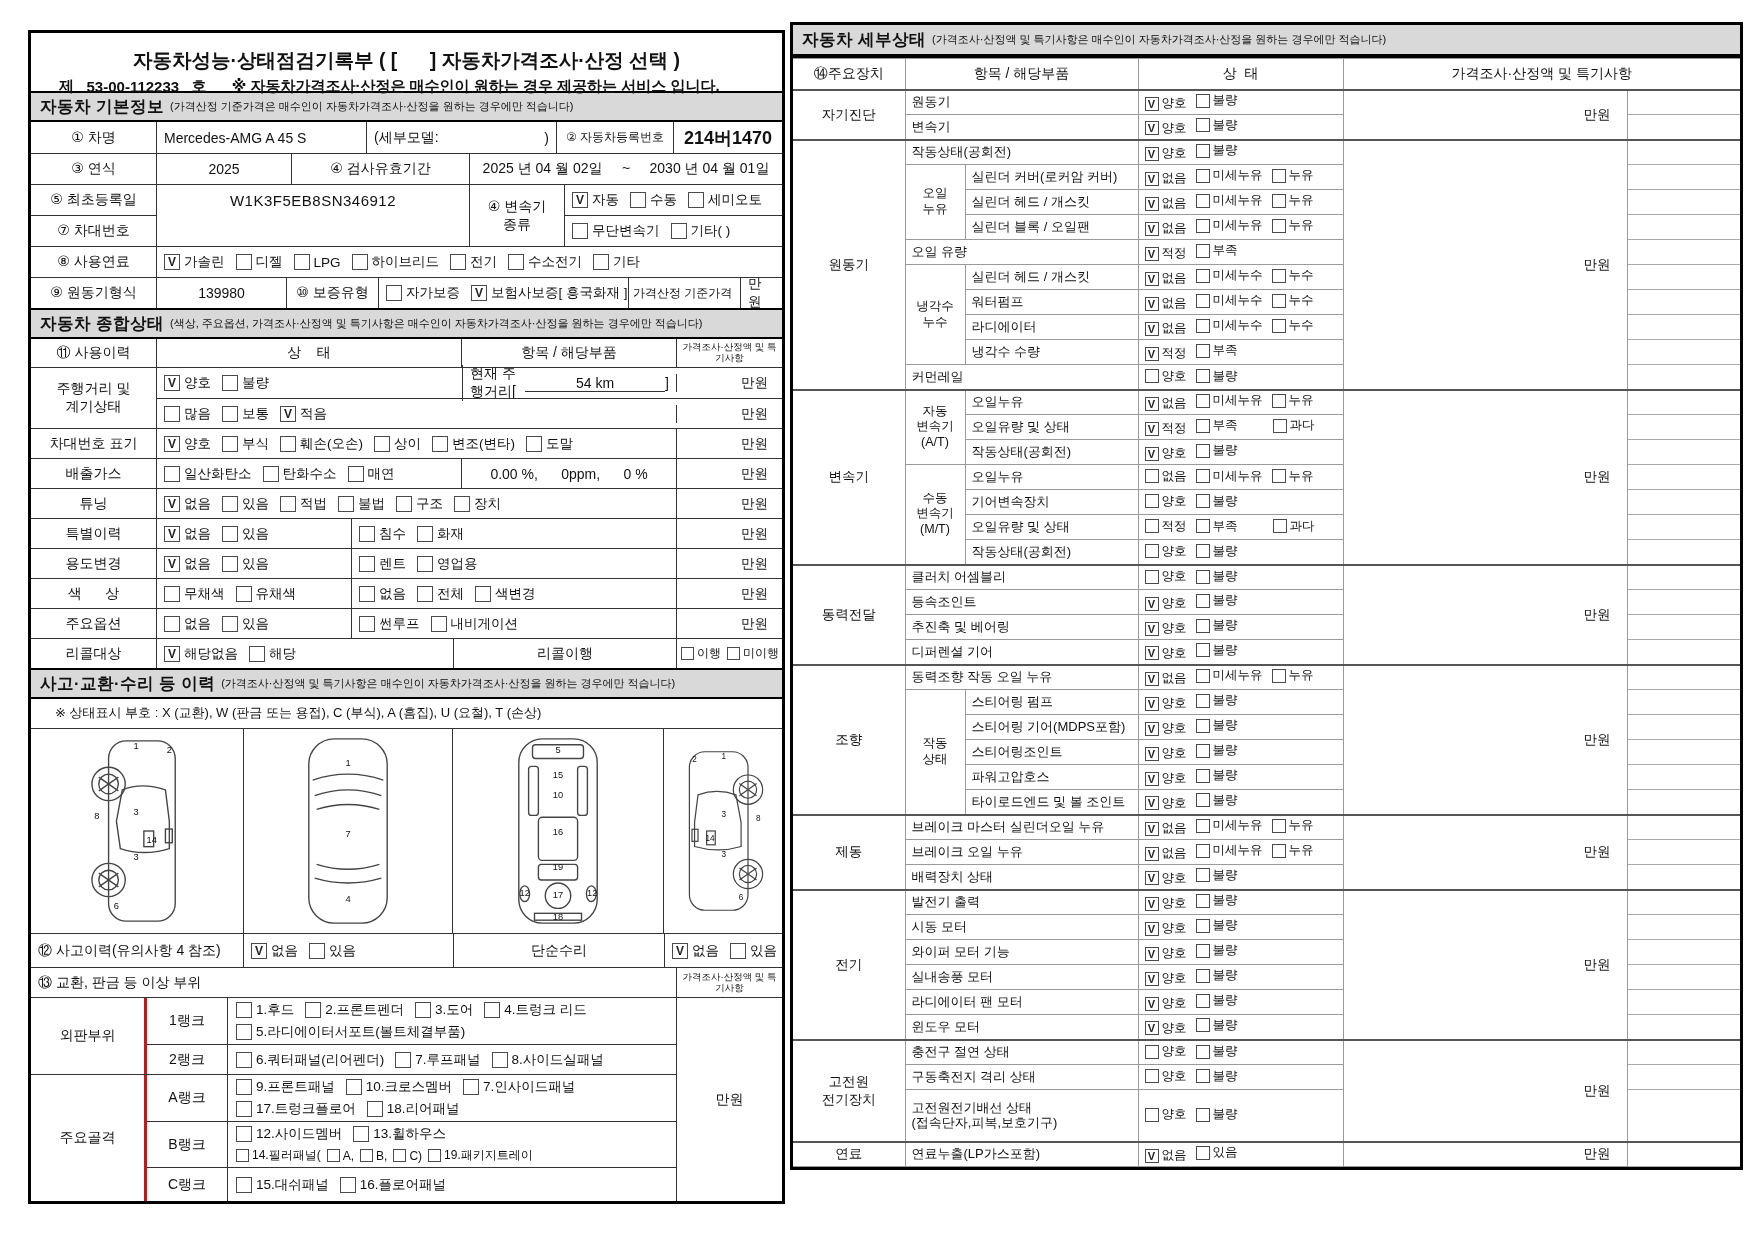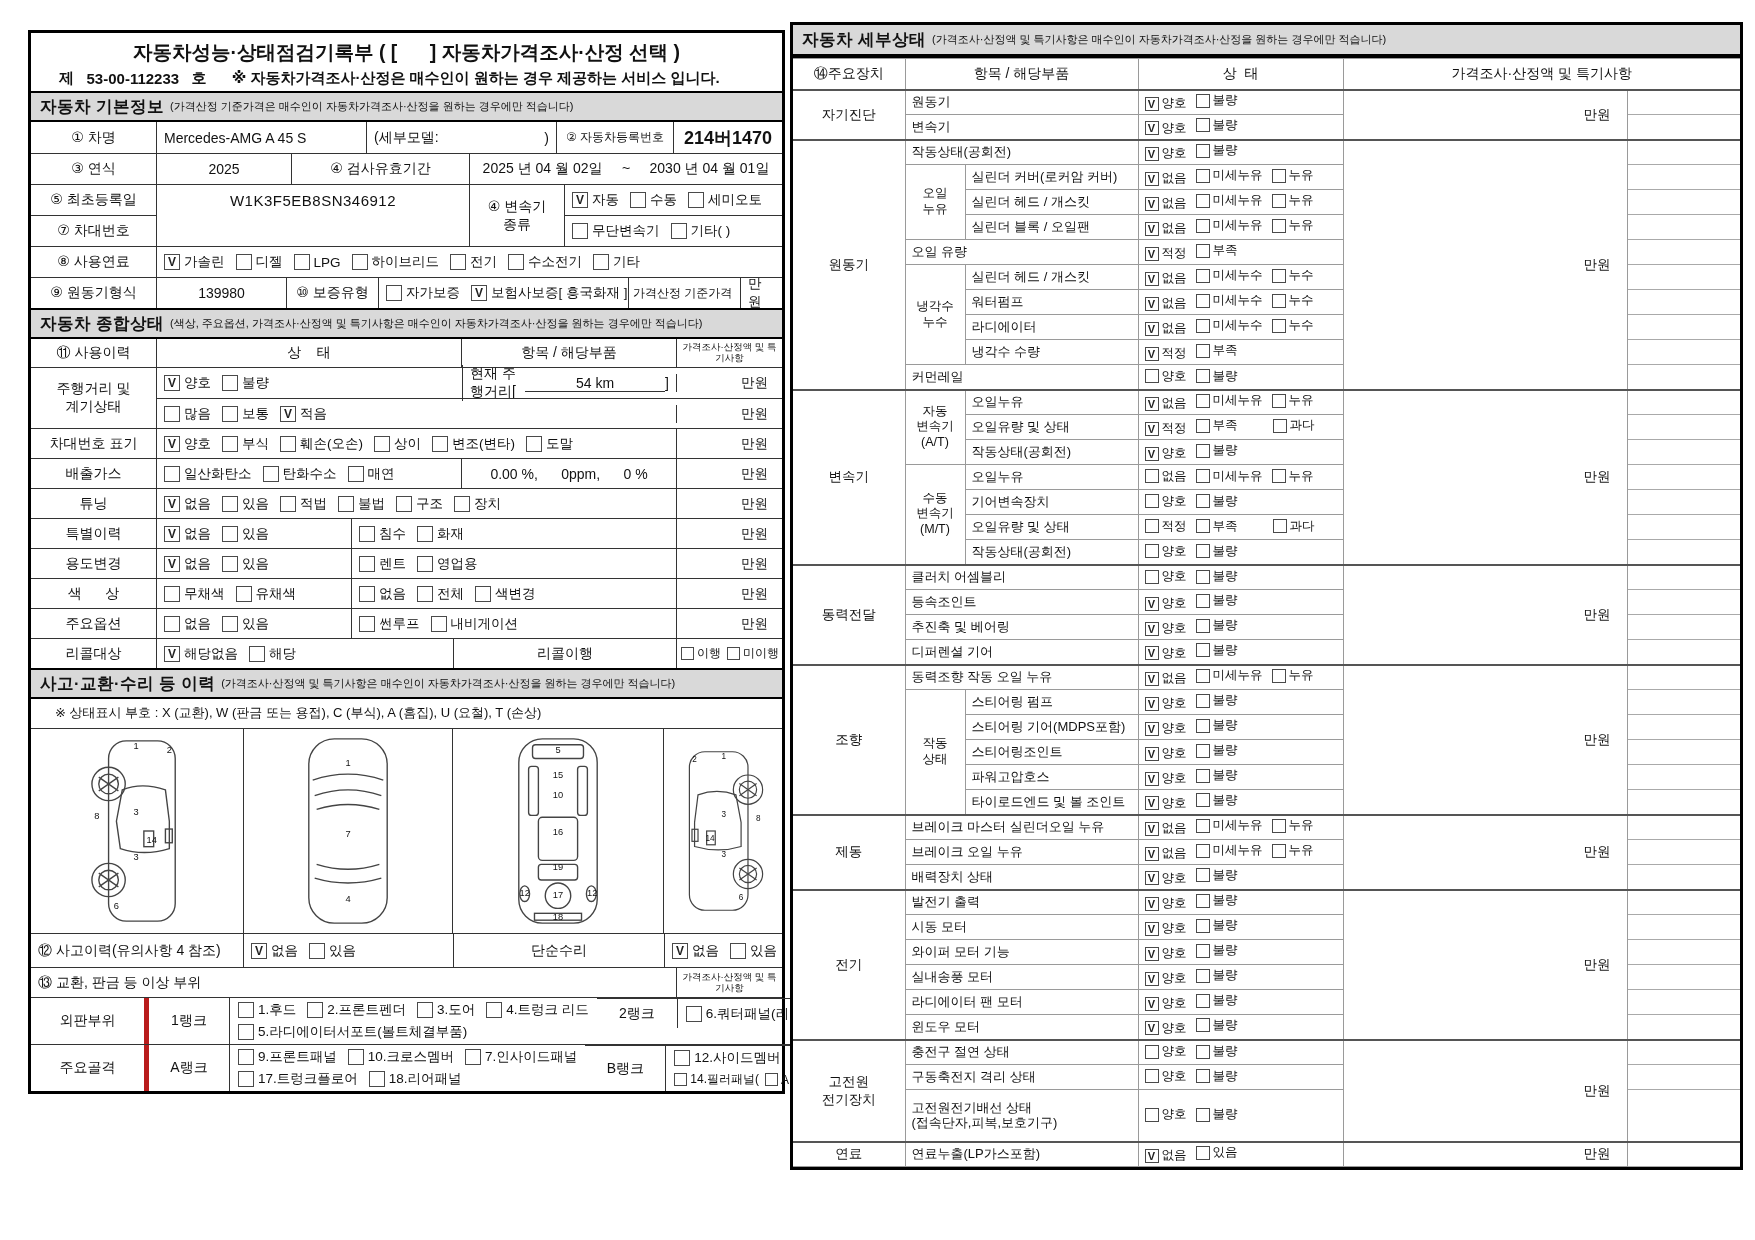--- a/index.html
+++ b/index.html
@@ -9,21 +9,21 @@
 #pageL{left:28px;top:30px;width:757px}
 #pageR{left:790px;top:22px;width:953px}
 .pre{white-space:pre}
 .preline{white-space:pre-line}
 
 .bar{background:#d9d9d9;border-top:2px solid #000;border-bottom:2px solid #000;display:flex;align-items:center;padding:0 9px;height:31px}
 .bar .bt1{font-size:16.5px;font-weight:bold;letter-spacing:.5px;margin-right:6px;white-space:nowrap}
 .bar .bt2{font-size:11px;white-space:nowrap}
 
 #titleBox{height:58px}
-.t1{text-align:center;font-size:19.5px;font-weight:bold;padding-top:6px;white-space:pre}
+.t1{text-align:center;font-size:19.5px;font-weight:bold;padding-top:14px;white-space:pre}
 .t2{display:flex;align-items:center;font-size:15px;font-weight:bold;padding:3px 6px 0 28px;white-space:pre}
 
 .frow{display:flex;border-top:1px solid #333;align-items:stretch}
 .fc{border-left:1px solid #333;display:flex;align-items:center;padding:0 7px;overflow:hidden}
 .fc:first-child{border-left:none}
 .lab{justify-content:center;text-align:center;padding:0 3px}
 .cen{justify-content:center;text-align:center}
 .h31{height:31px}.h30{height:30px}
 .stack{display:flex;flex-direction:column}
 .stack>div{display:flex;align-items:center;padding:8px 7px}
@@ -55,21 +55,21 @@
 .dcell svg{height:196px}
 .car{fill:none;stroke:#444;stroke-width:1.4}
 .dn{font-size:9.5px;fill:#111;text-anchor:middle}
 
 #rankWrap{display:flex;border-top:1px solid #333}
 #rankLeft{flex:1}
 #rankPrice{width:106px;border-left:1px solid #333;display:flex;align-items:center;justify-content:center}
 .grp{display:flex;border-top:1px solid #333}
 .grp:first-child{border-top:none}
 .glab{width:113px;display:flex;align-items:center;justify-content:center}
-.grows{flex:1;display:flex;flex-direction:row;border-left:5px solid #b91c1c}
+.grows{flex:1;display:flex;flex-direction:column;border-left:3px solid #b91c1c}
 .rrow{display:flex;border-top:1px solid #333}
 .rrow:first-child{border-top:none}
 .rlab{width:80px;display:flex;align-items:center;justify-content:center}
 .ritems{flex:1;border-left:1px solid #333;display:flex;flex-direction:column;justify-content:center;padding:2px 8px}
 .ritems .chk{margin:2px 0}
 .rh46{height:46px}.rh30{height:30px}.rh34{height:34px}
 
 #detailWrap{border-top:2px solid #000}
 #detailTbl{border-collapse:collapse;table-layout:fixed;width:947px}
 #detailTbl th,#detailTbl td{border:1px solid #9a9a9a;overflow:hidden}

